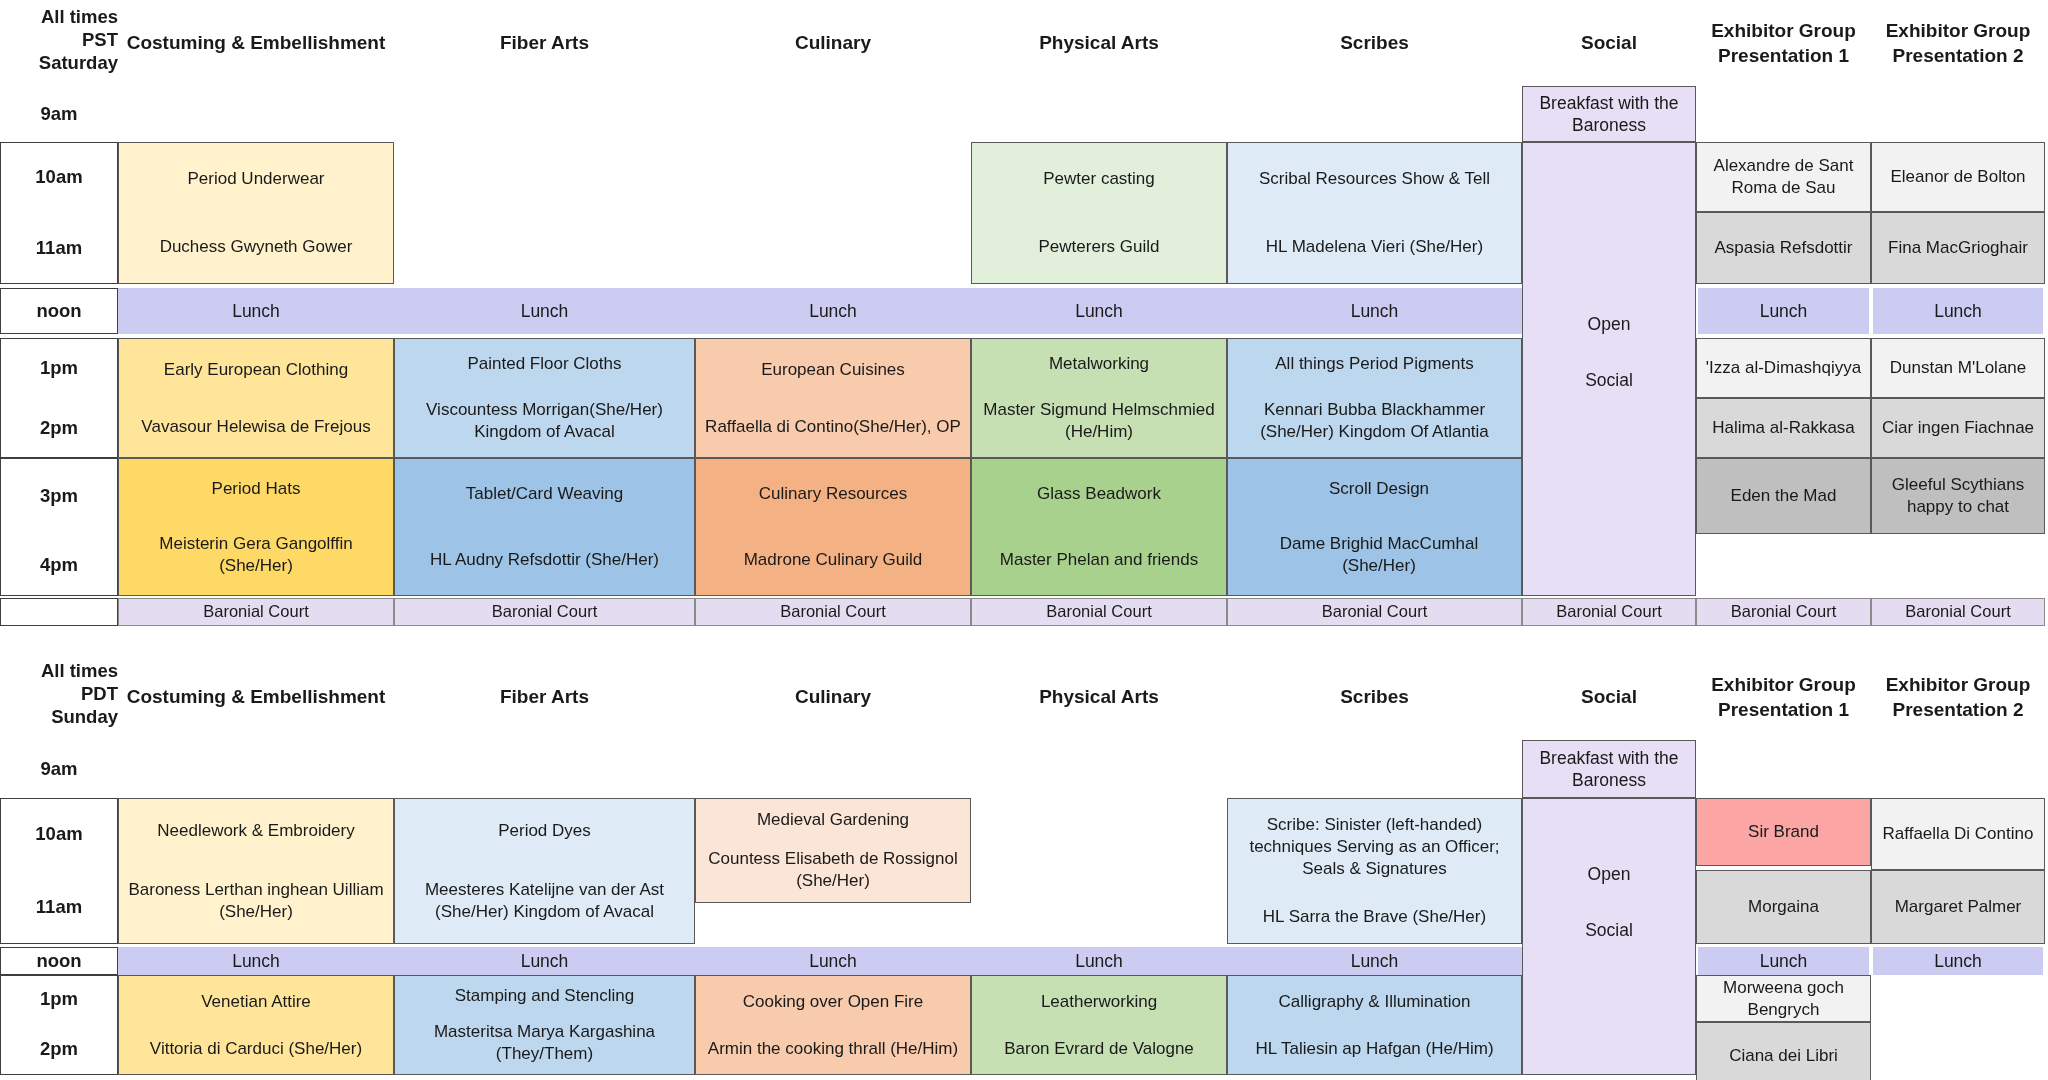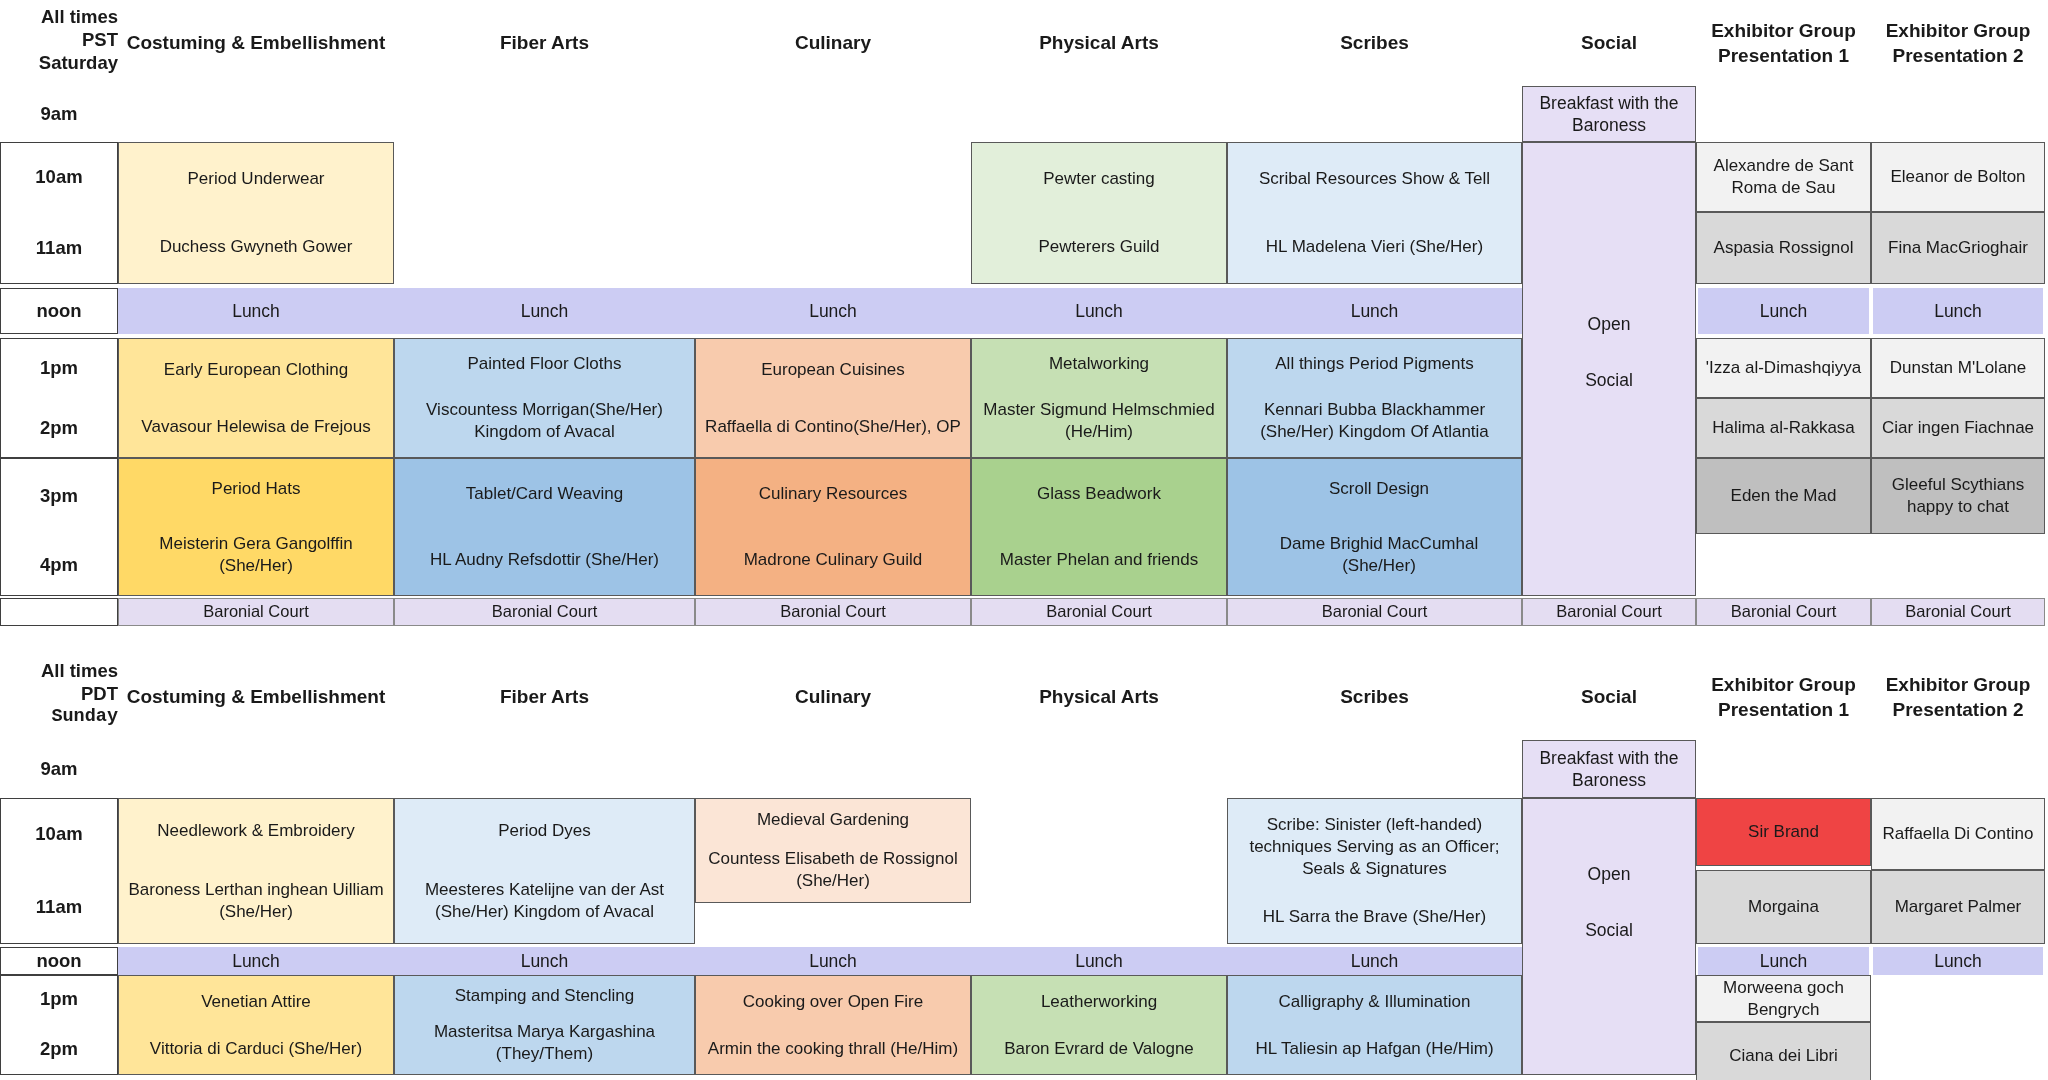--- a/index.html
+++ b/index.html
@@ -73,21 +73,21 @@
         <span class="ln">Open</span>
         <span class="ln">Social</span>
       </div>
       <div class="ev k-exhibitor" style="left: 1696px; width: 175px; top: 142px; height: 70px; background: rgb(242, 242, 242);">
         <span class="ln">Alexandre de Sant Roma de Sau</span>
       </div>
       <div class="ev k-exhibitor" style="left: 1871px; width: 174px; top: 142px; height: 70px; background: rgb(242, 242, 242);">
         <span class="ln">Eleanor de Bolton</span>
       </div>
       <div class="ev k-exhibitor" style="left: 1696px; width: 175px; top: 212px; height: 72px; background: rgb(217, 217, 217);">
-        <span class="ln">Aspasia Rossignol</span>
+        <span class="ln">Aspasia Refsdottir</span>
       </div>
       <div class="ev k-exhibitor" style="left: 1871px; width: 174px; top: 212px; height: 72px; background: rgb(217, 217, 217);">
         <span class="ln">Fina MacGrioghair</span>
       </div>
       <div class="ev k-lunch" style="left: 118px; width: 276px; top: 288px; height: 46px; background: rgb(204, 204, 243);">
         <span class="ln">Lunch</span>
       </div>
       <div class="ev k-lunch" style="left: 394px; width: 301px; top: 288px; height: 46px; background: rgb(204, 204, 243);">
         <span class="ln">Lunch</span>
       </div>
@@ -185,21 +185,21 @@
       <div class="ev k-court" style="left: 1696px; width: 175px; top: 598px; height: 28px; background: rgb(228, 221, 242);">
         <span class="ln">Baronial Court</span>
       </div>
       <div class="ev k-court" style="left: 1871px; width: 174px; top: 598px; height: 28px; background: rgb(228, 221, 242);">
         <span class="ln">Baronial Court</span>
       </div>
     </section>
   <section class="day" style="top: 654px; height: 421px;">
       <div class="note-line" style="top: 6px; left: 0px;">All times</div>
       <div class="note-line" style="top: 29px; left: 0px;">PDT</div>
-      <div class="note-line" style="top: 52px; left: 0px; font-family: Liberation Mono, monospace;">Sunday</div>
+      <div class="note-line" style="top: 52px; left: 0px;">Sunday</div>
       <div class="hdr" style="left: 118px; width: 276px; top: 4px; height: 78px;">Costuming &amp; Embellishment</div>
       <div class="hdr" style="left: 394px; width: 301px; top: 4px; height: 78px;">Fiber Arts</div>
       <div class="hdr" style="left: 695px; width: 276px; top: 4px; height: 78px;">Culinary</div>
       <div class="hdr" style="left: 971px; width: 256px; top: 4px; height: 78px;">Physical Arts</div>
       <div class="hdr" style="left: 1227px; width: 295px; top: 4px; height: 78px;">Scribes</div>
       <div class="hdr" style="left: 1522px; width: 174px; top: 4px; height: 78px;">Social</div>
       <div class="hdr" style="left: 1696px; width: 175px; top: 4px; height: 78px;">Exhibitor Group Presentation 1</div>
       <div class="hdr" style="left: 1871px; width: 174px; top: 4px; height: 78px;">Exhibitor Group Presentation 2</div>
       <div class="gut" style="top: 144px; height: 146px;"></div>
       <div class="gut" style="top: 293px; height: 28px;"></div>
@@ -226,21 +226,21 @@
         <span class="ln">Scribe: Sinister (left-handed) techniques Serving as an Officer; Seals &amp; Signatures</span>
         <span class="ln">HL Sarra the Brave (She/Her)</span>
       </div>
       <div class="ev k-breakfast" style="left: 1522px; width: 174px; top: 86px; height: 58px; background: rgb(230, 223, 245);">
         <span class="ln">Breakfast with the Baroness</span>
       </div>
       <div class="ev k-social" style="left: 1522px; width: 174px; top: 144px; height: 277px; background: rgb(230, 223, 245); padding-top: 64px;">
         <span class="ln">Open</span>
         <span class="ln">Social</span>
       </div>
-      <div class="ev k-exhibitor" style="left: 1696px; width: 175px; top: 144px; height: 68px; background: #ef4444;">
+      <div class="ev k-exhibitor" style="left: 1696px; width: 175px; top: 144px; height: 68px; background: #fca5a5;">
         <span class="ln">Sir Brand</span>
       </div>
       <div class="ev k-exhibitor" style="left: 1871px; width: 174px; top: 144px; height: 72px; background: rgb(242, 242, 242);">
         <span class="ln">Raffaella Di Contino</span>
       </div>
       <div class="ev k-exhibitor" style="left: 1696px; width: 175px; top: 216px; height: 74px; background: rgb(217, 217, 217);">
         <span class="ln">Morgaina</span>
       </div>
       <div class="ev k-exhibitor" style="left: 1871px; width: 174px; top: 216px; height: 74px; background: rgb(217, 217, 217);">
         <span class="ln">Margaret Palmer</span>

